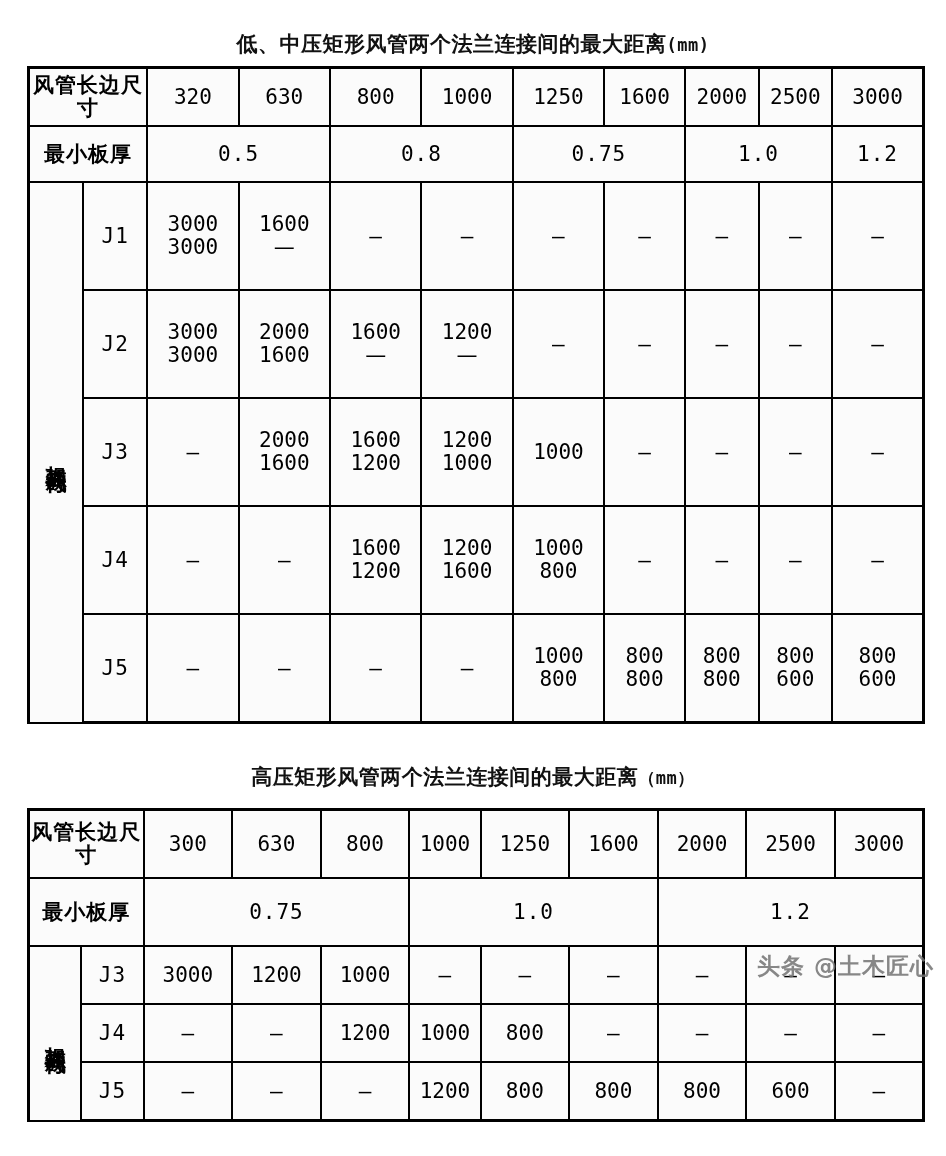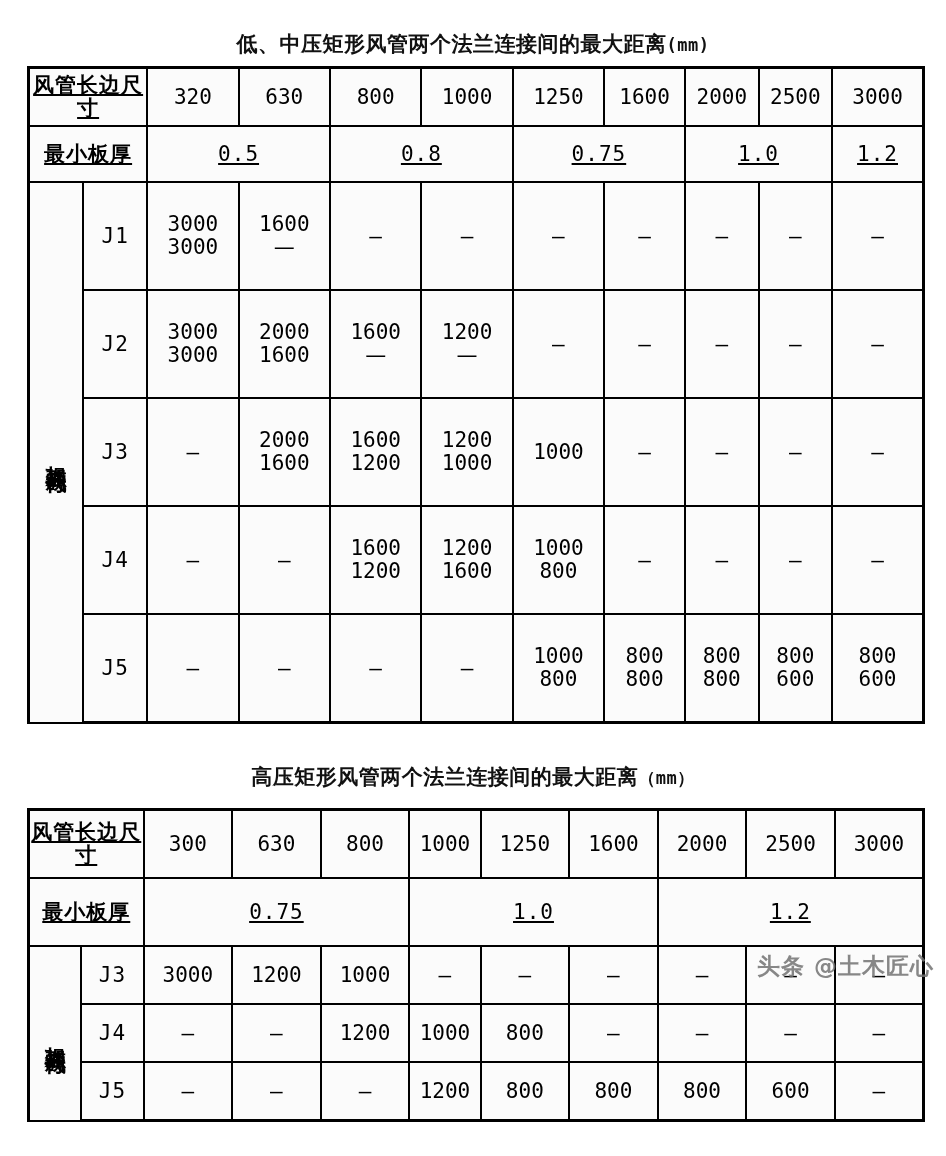--- a/index.html
+++ b/index.html
@@ -58,21 +58,20 @@
   table.grid td.outer-r { border-right-width: 3px; }
   table.grid td.outer-t { border-top-width: 3px; }
   table.grid td.outer-b { border-bottom-width: 3px; }
 
   td.hz-label {
     font-family: "DejaVu Sans", "Liberation Sans", sans-serif;
     font-size: 22px;
     font-weight: bold;
     line-height: 1.12;
     letter-spacing: 1px;
-    text-decoration: underline;
   }
   td.vert-label {
     font-family: "DejaVu Sans", "Liberation Sans", sans-serif;
     font-size: 22px;
     font-weight: bold;
     letter-spacing: 2px;
   }
   .vert-inner {
     writing-mode: vertical-rl;
     text-orientation: upright;
@@ -87,21 +86,20 @@
   }
   td.num {
     font-family: "DejaVu Sans Mono", "Liberation Mono", monospace;
     font-size: 21px;
     margin-left: 24px;
   }
   td.thick {
     font-family: "DejaVu Sans Mono", "Liberation Mono", monospace;
     font-size: 22px;
     letter-spacing: 1px;
-    text-decoration: underline;
   }
   .dash {
     font-family: "DejaVu Sans", "Liberation Sans", sans-serif;
     font-size: 21px;
   }
   .two-line span { display: block; }
 
   
   #title1 { position: absolute; left: 0; top: 30px; width: 946px; }
   #table1 { position: absolute; left: 27px; top: 66px; width: 898px; }

